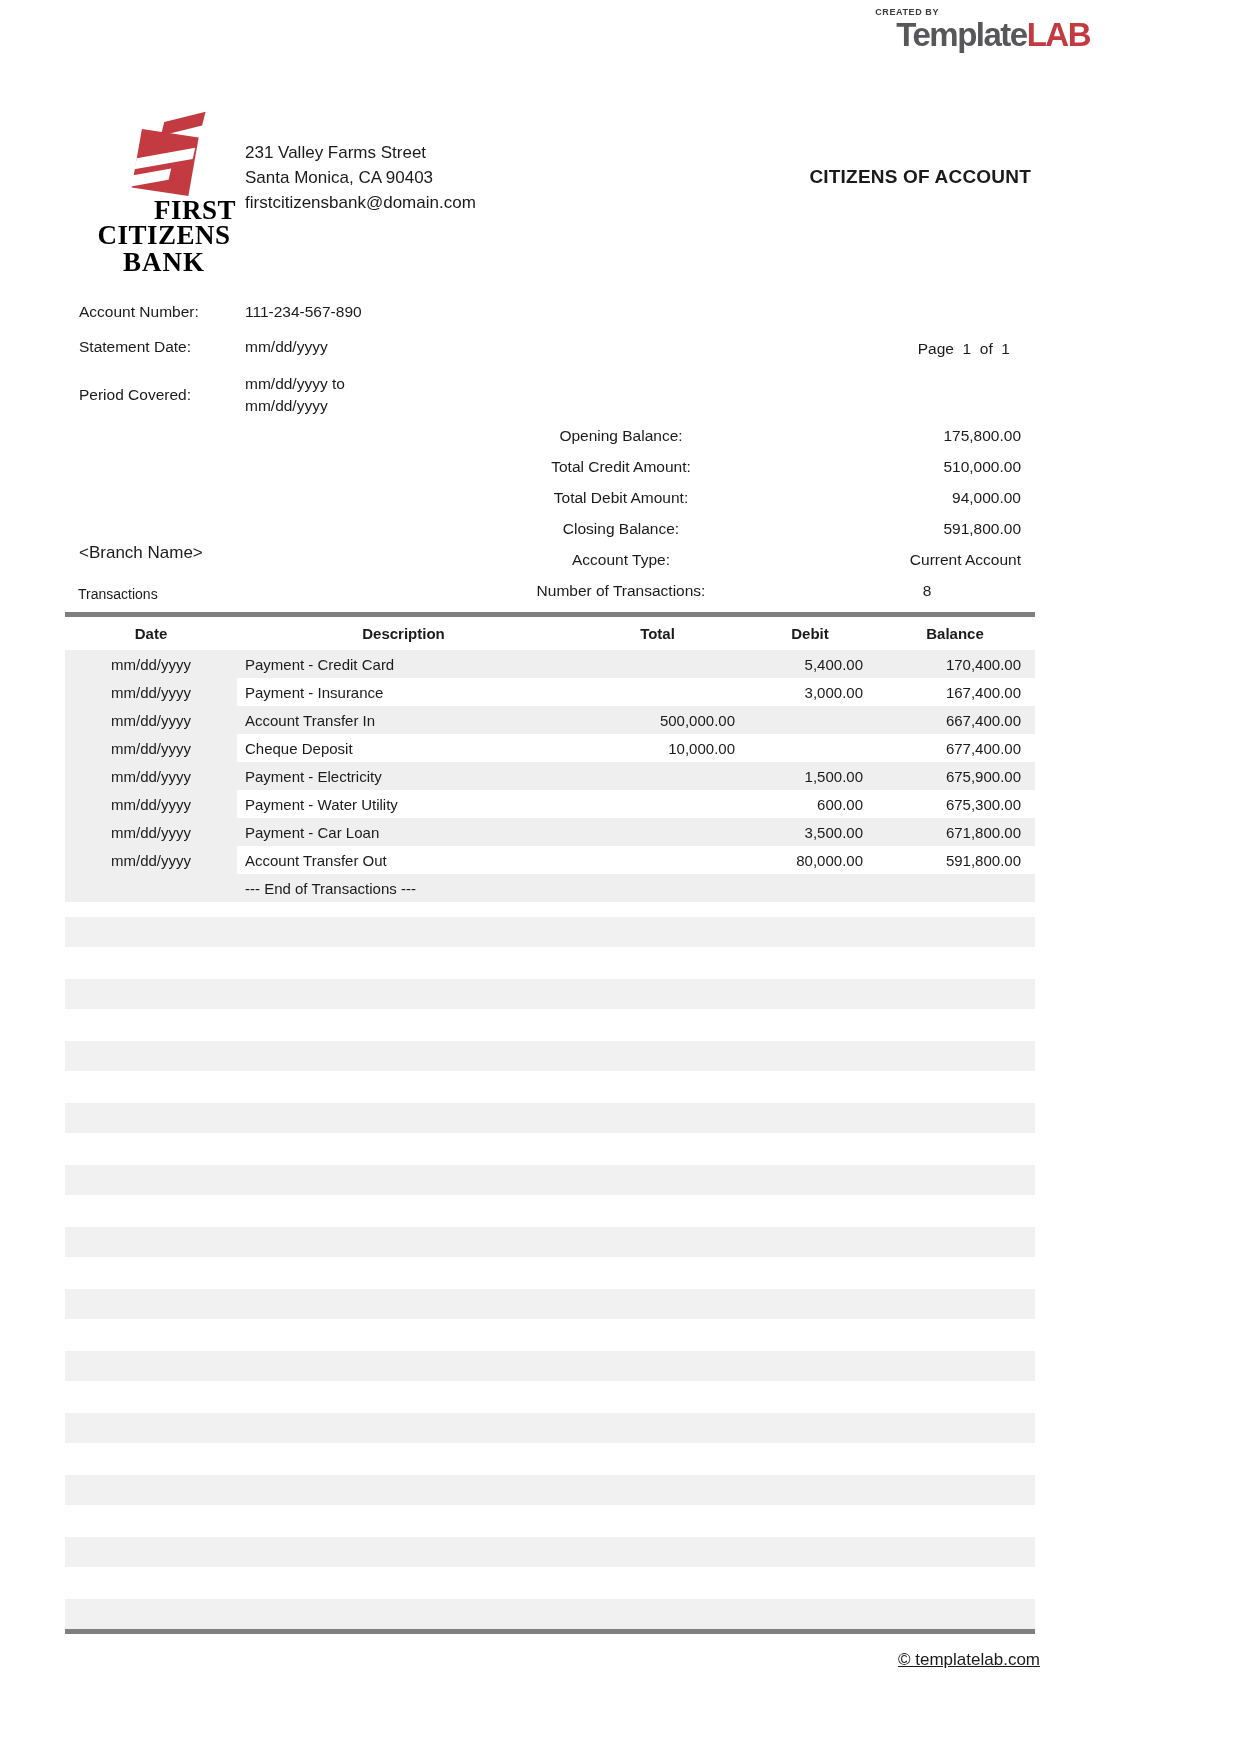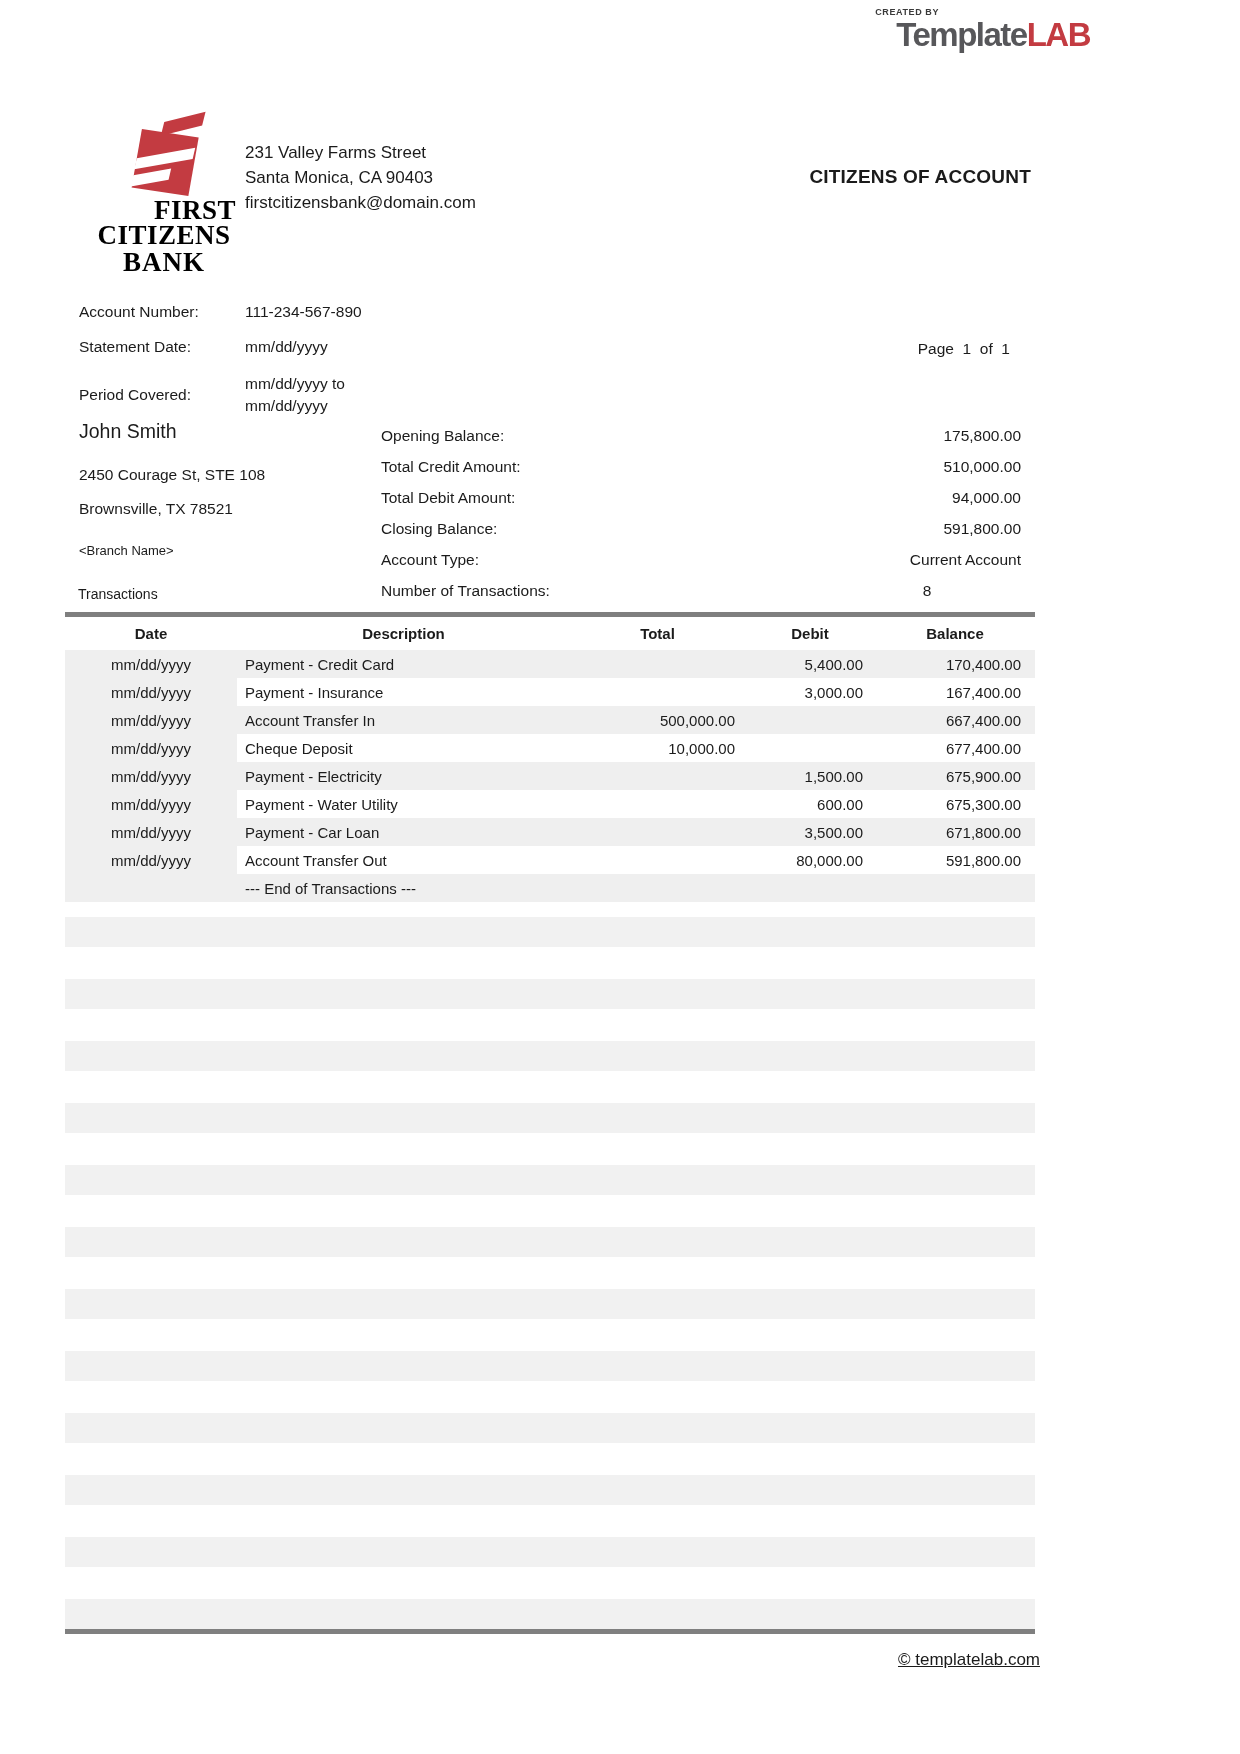--- a/index.html
+++ b/index.html
@@ -41,26 +41,26 @@
   .acct-label{width:166px;}
   .acct-period{display:flex;align-items:center;}
   .acct-period .acct-label{align-self:center;}
   .period-lines div{line-height:22px;}
   .page-ind{position:absolute;top:340px;right:230px;font-size:15.5px;white-space:pre;}
 
   
   .cust{position:absolute;left:79px;top:420px;}
   .cust-name{font-size:19.5px;margin-bottom:23px;}
   .cust-line{font-size:15.5px;margin-bottom:16px;}
-  .branch{position:absolute;left:79px;top:543px;font-size:13px;}
+  .branch{position:absolute;left:79px;top:543px;font-size:17px;}
 
   
   .summary{position:absolute;top:420px;right:219px;width:640px;font-size:15.5px;}
   .sum-row{display:flex;align-items:center;height:31px;}
-  .sum-label{flex:1;text-align:left;}
+  .sum-label{flex:1;text-align:center;}
   .sum-value{width:160px;text-align:right;}
   .sum-row:last-child .sum-value{text-align:center;padding-right:28px;box-sizing:border-box;}
 
   
   .tx-heading{position:absolute;left:78px;top:586px;font-size:14px;}
   .tx-table{position:absolute;left:65px;top:612px;width:970px;border-top:5px solid var(--table_border_gray);border-bottom:5px solid var(--table_border_gray);}
   .thead{display:flex;height:33px;align-items:center;font-weight:700;font-size:15px;}
   .th{text-align:center;}
   .th.c0{width:172px;}
   .th.c1{width:333px;}
@@ -125,25 +125,20 @@
     <div class="acct-row acct-period">
       <div class="acct-label">Period Covered:</div>
       <div class="period-lines">
         <div>mm/dd/yyyy to</div>
         <div>mm/dd/yyyy</div>
       </div>
     </div>
   </div>
   <div class="page-ind">Page  1  of  1</div>
 
-  <div class="cust">
-    <div class="cust-name">John Smith</div>
-    <div class="cust-line">2450 Courage St, STE 108</div>
-    <div class="cust-line">Brownsville, TX 78521</div>
-  </div>
   <div class="branch">&lt;Branch Name&gt;</div>
 
   <div class="summary">
       <div class="sum-row">
         <span class="sum-label">Opening Balance:</span>
         <span class="sum-value">175,800.00</span>
       </div>
       <div class="sum-row">
         <span class="sum-label">Total Credit Amount:</span>
         <span class="sum-value">510,000.00</span>

